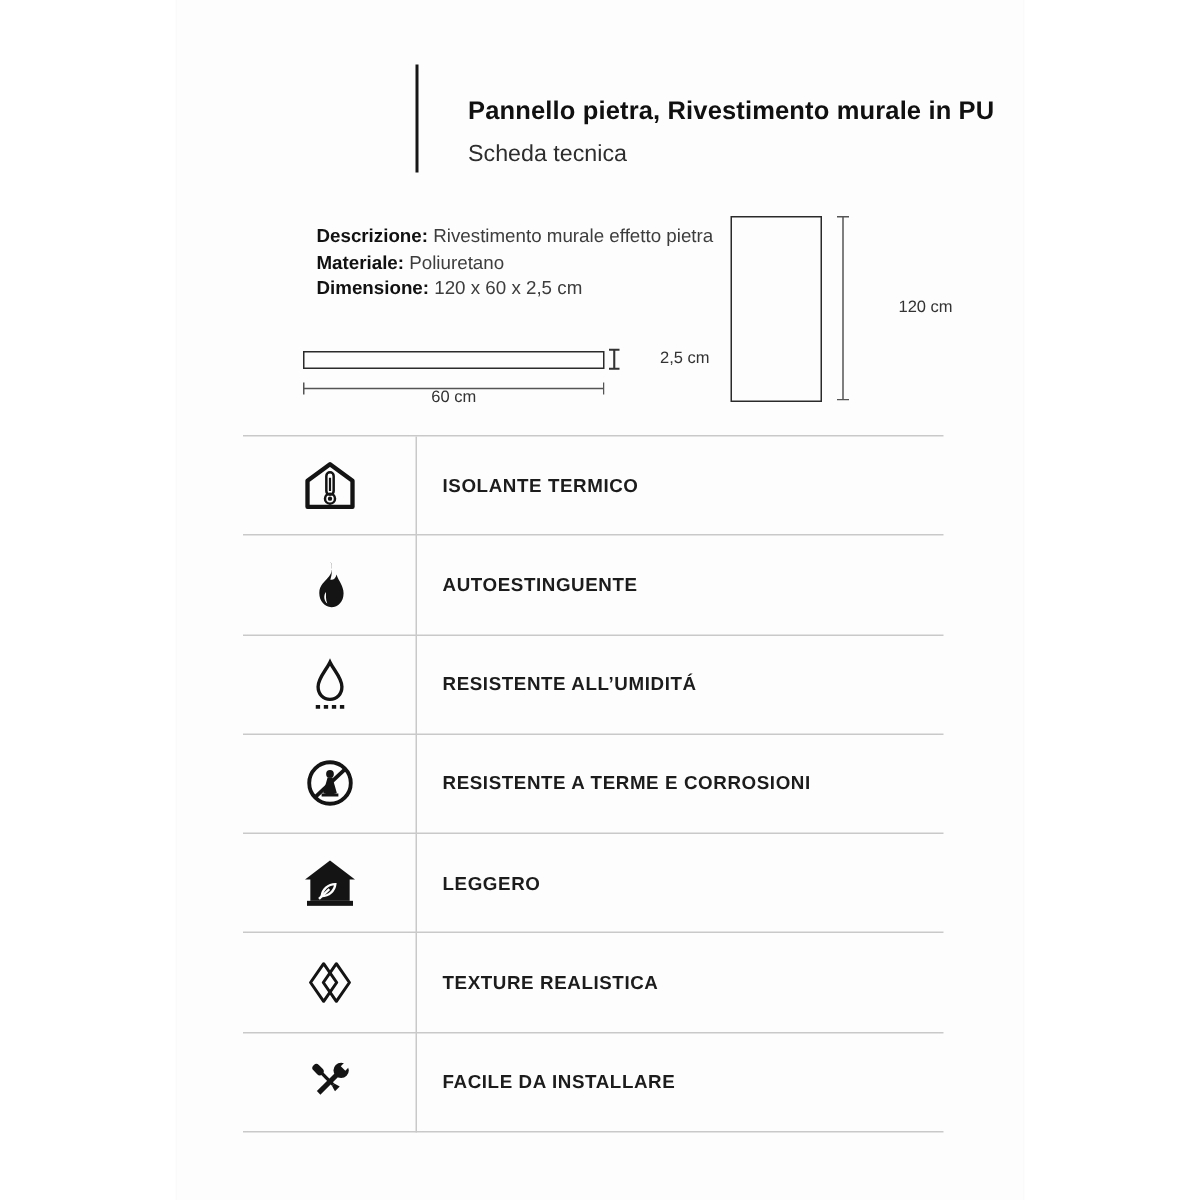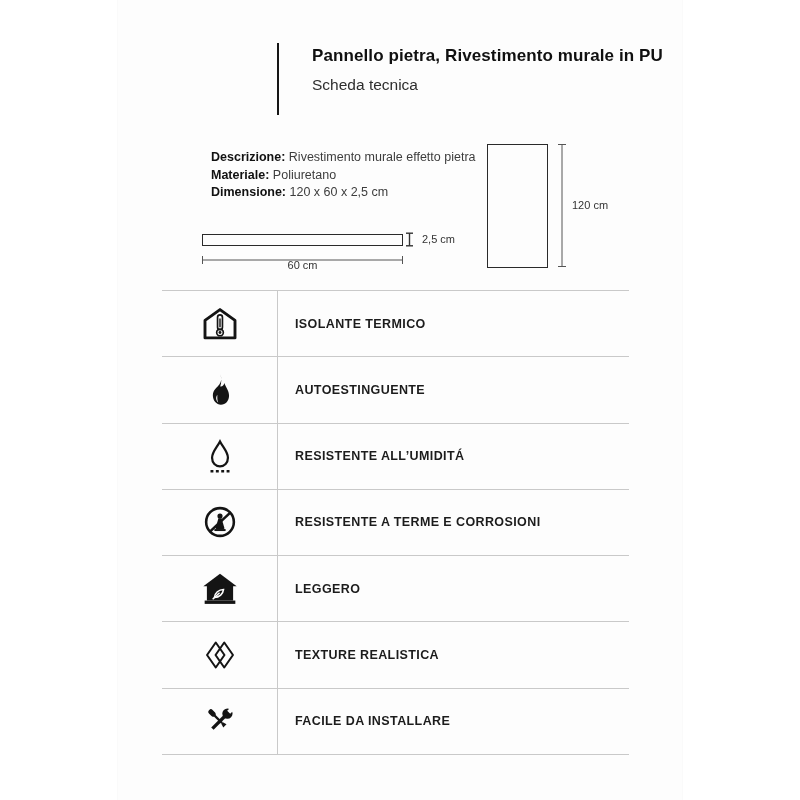--- a/index.html
+++ b/index.html
@@ -11,38 +11,38 @@
   *{margin:0;padding:0;box-sizing:border-box;}
   html,body{background:#ffffff;}
   body{font-family:"Liberation Sans", sans-serif;color:var(--ink);}
   .canvas{position:relative;width:800px;height:800px;background:#ffffff;overflow:hidden;}
   .doc{position:absolute;left:118px;top:0;width:564px;height:800px;background:var(--docbg);
        box-shadow:0 0 0 1px rgba(0,0,0,0.02);}
 
   
   .accent-line{position:absolute;left:277px;top:43px;width:2px;height:72px;background:#161616;}
   .header-block{position:absolute;left:312px;top:46px;}
-  .page-title{font-size:17px;font-weight:700;color:#101010;letter-spacing:.1px;}
+  .page-title{font-size:17px;font-weight:700;color:#101010;letter-spacing:.1px;margin-top:18px;}
   .page-subtitle{margin-top:10px;font-size:15.5px;font-weight:400;color:#2e2e2e;}
 
   
   .specs{position:absolute;left:167px;top:149px;font-size:12.5px;line-height:17.5px;color:#3d3d3d;}
   .specs b{color:#111;font-weight:700;padding-left:44px;}
 
   
   .panel-rect{position:absolute;border:1.6px solid #2a2a2a;background:transparent;}
   .panel-h{left:202px;top:234px;width:201px;height:12px;}
   .panel-v{left:487px;top:144px;width:61px;height:124px;}
   .ibeam{position:absolute;left:405px;top:232px;}
   .dim-label{position:absolute;font-size:11px;color:#333;white-space:nowrap;}
-  .lbl-thickness{left:422px;top:233px;text-align:right;}
+  .lbl-thickness{left:440px;top:233px;text-align:right;}
   .dim-w{position:absolute;left:202px;top:251px;}
   .lbl-width{left:202px;top:259px;width:201px;text-align:center;}
   .dim-h{position:absolute;left:557px;top:144px;}
-  .lbl-height{left:572px;top:199px;}
+  .lbl-height{left:599px;top:199px;}
 
   
   .features{position:absolute;left:162px;top:290px;width:467px;height:465px;
             display:flex;flex-direction:column;border-top:1px solid var(--line);}
   .features::before{content:'';position:absolute;left:115px;top:0;bottom:0;width:1px;background:var(--line);}
   .feature-row{flex:1;display:flex;align-items:center;border-bottom:1px solid var(--line);}
   .feature-icon{width:115px;display:flex;justify-content:center;align-items:center;color:var(--ink);}
   .feature-icon svg{display:block;}
   .feature-label{padding-left:18px;font-size:12.5px;font-weight:700;letter-spacing:.4px;color:#1c1c1c;}
 </style>

